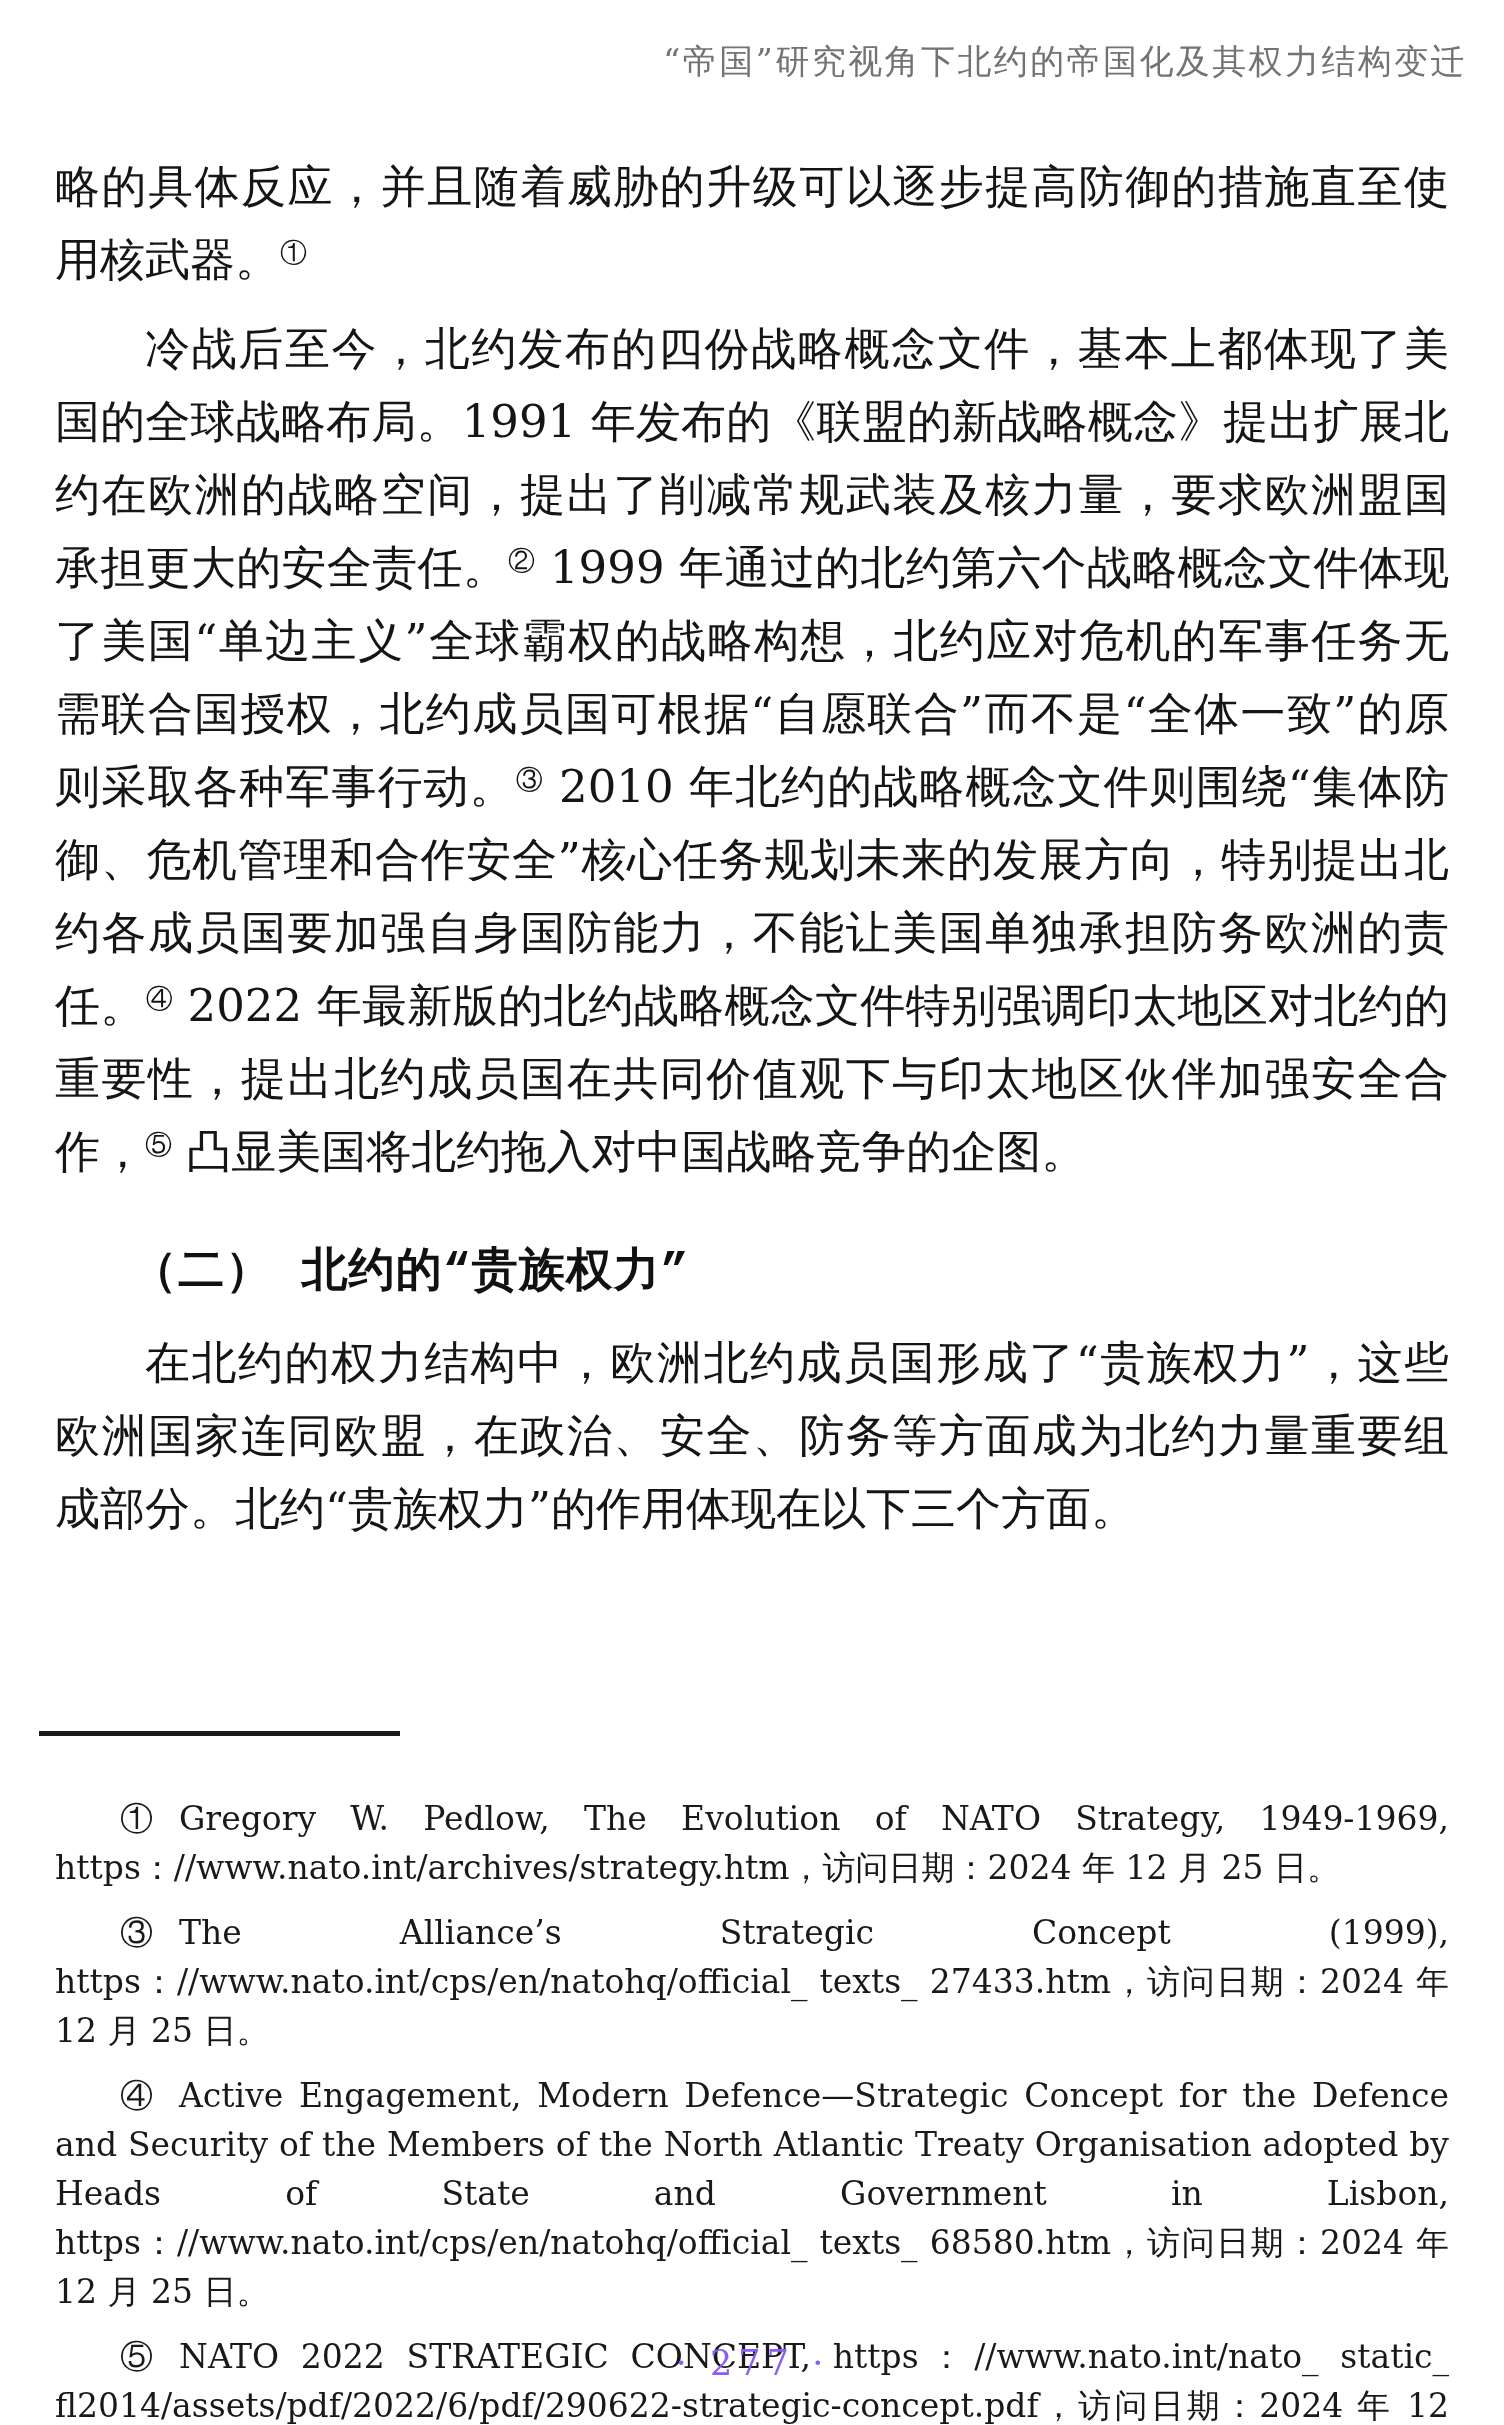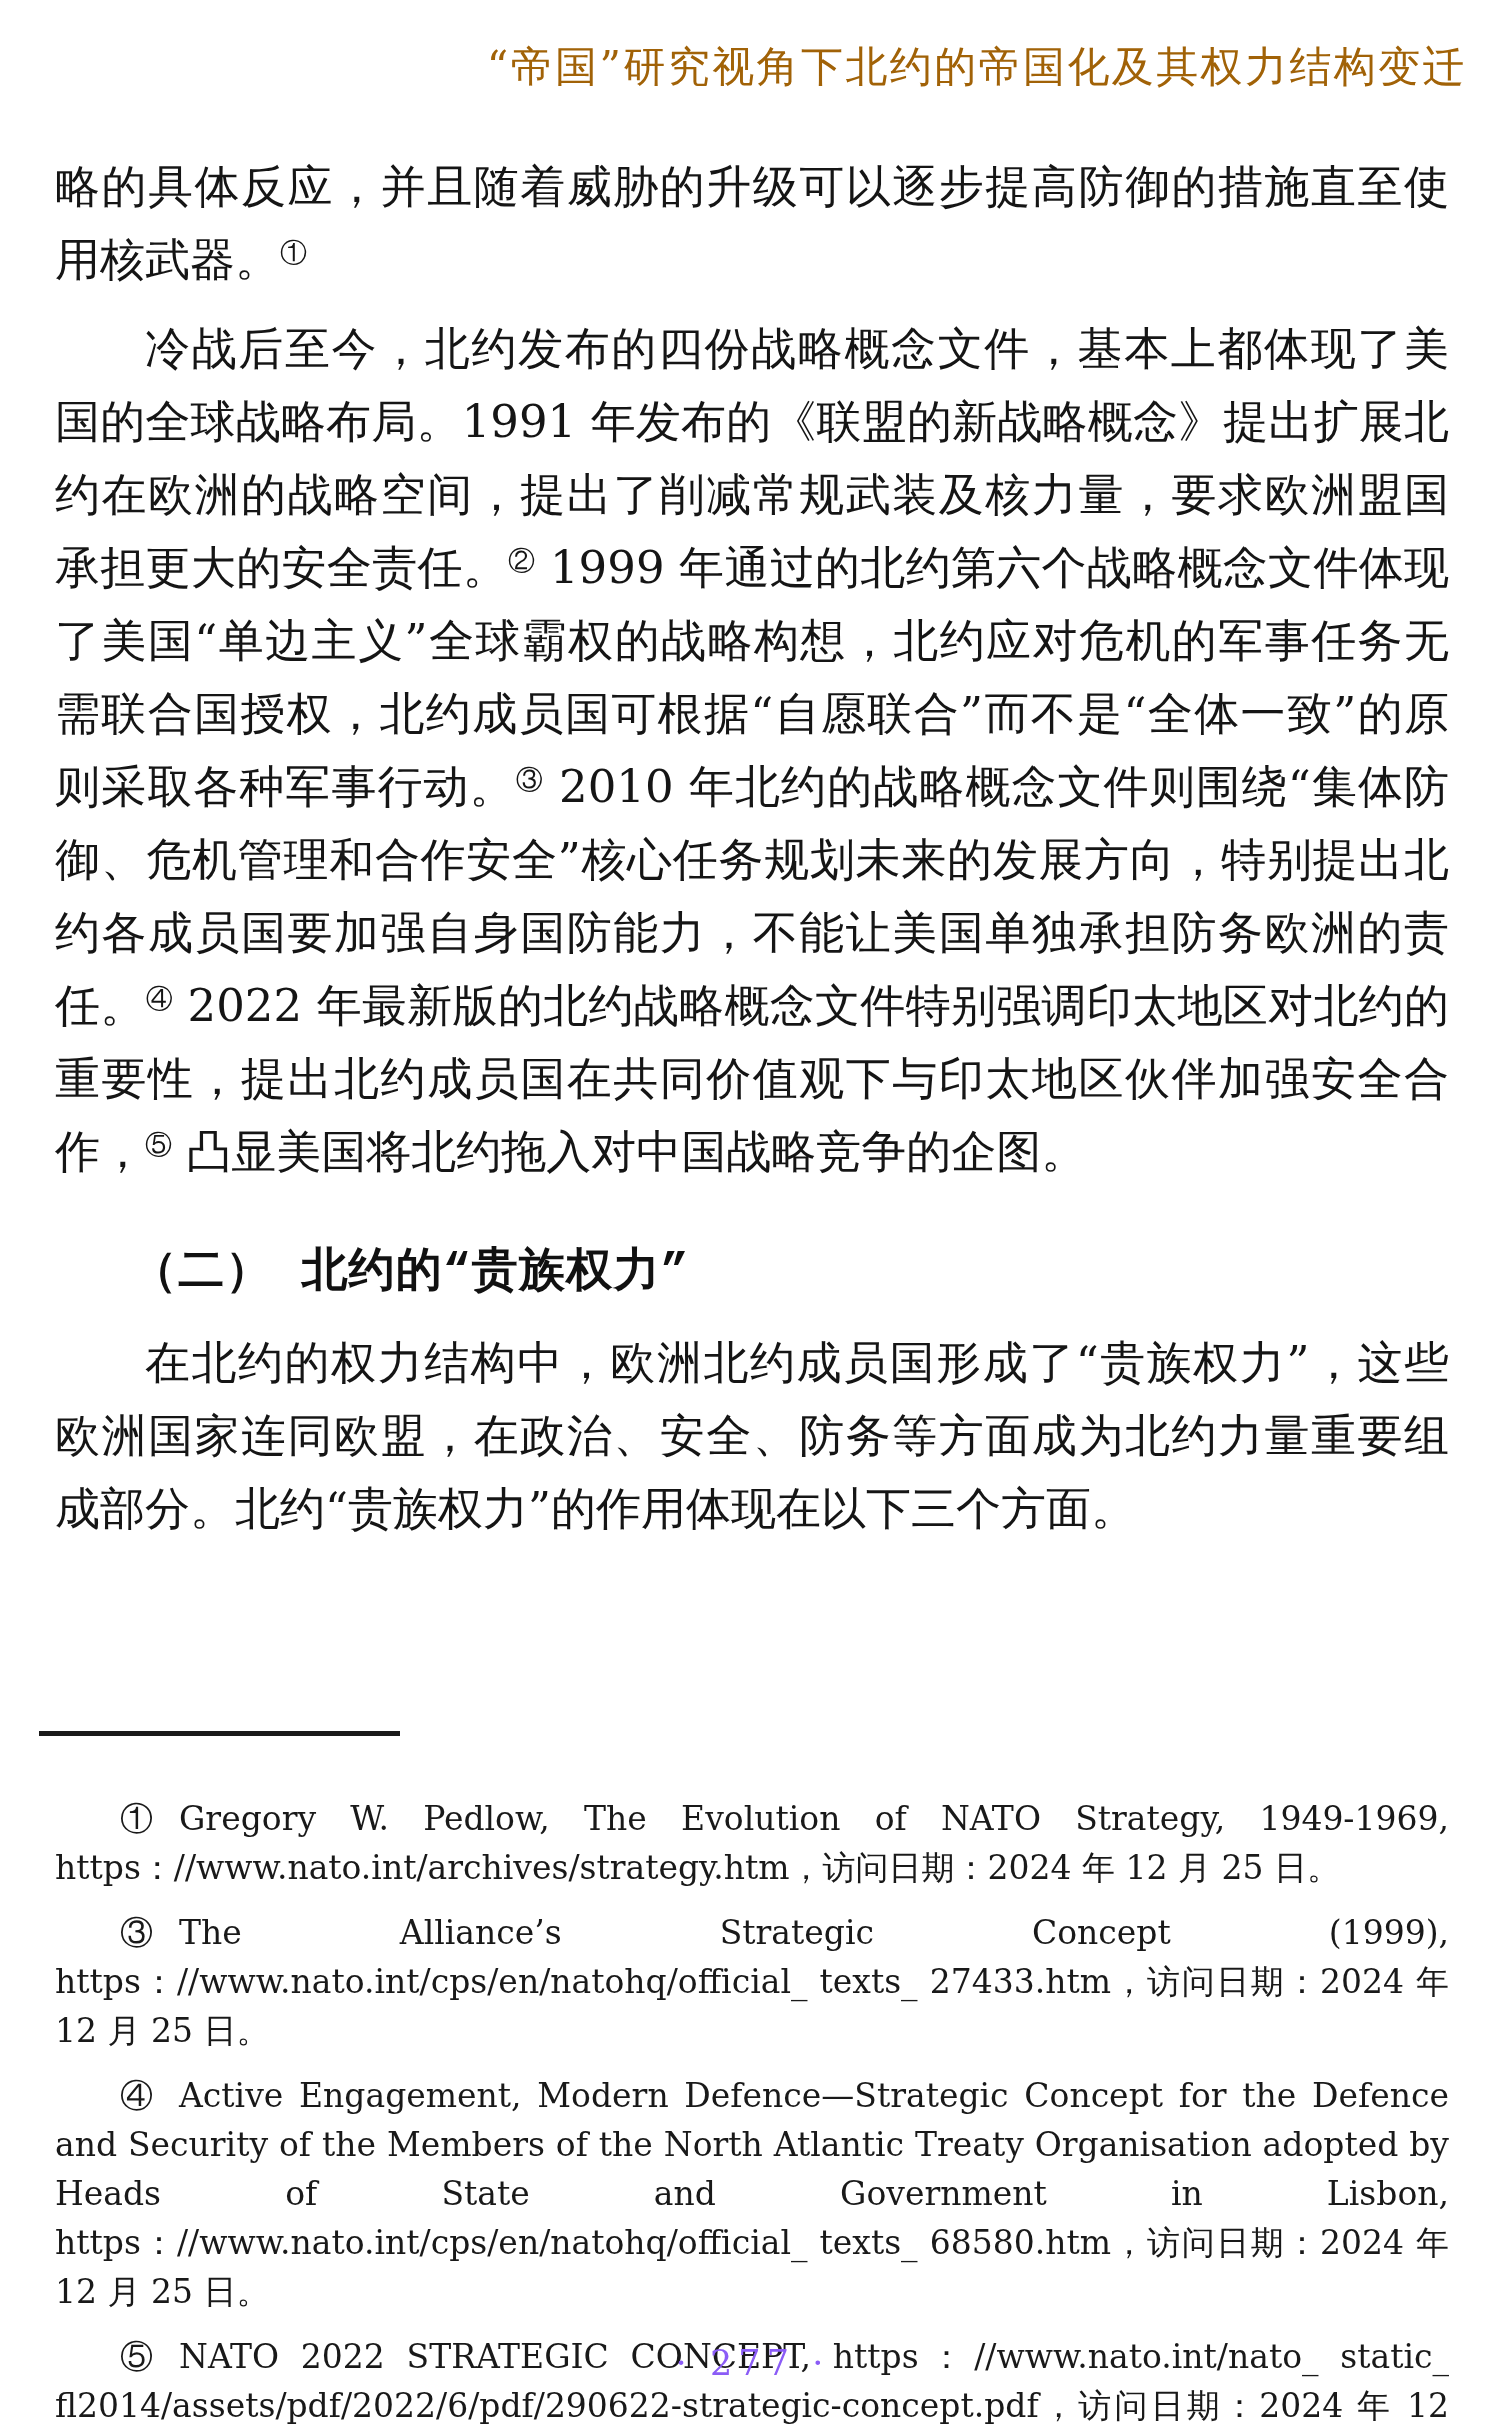--- a/index.html
+++ b/index.html
@@ -14,24 +14,24 @@
     margin: 0 auto;
     background: #ffffff;
     color: #151515;
     overflow: hidden;
   }
   
   .running-head {
     position: absolute;
     top: 39px;
     right: 38px;
-    font-size: 42px;
+    font-size: 34px;
     letter-spacing: 2.4px;
     white-space: nowrap;
-    color: #a16207;
+    color: #737373;
   }
   
   .content {
     position: absolute;
     left: 39px;
     top: 134px;
     width: 1426px;
   }
   .content p.body-para {
     margin: 16px;

